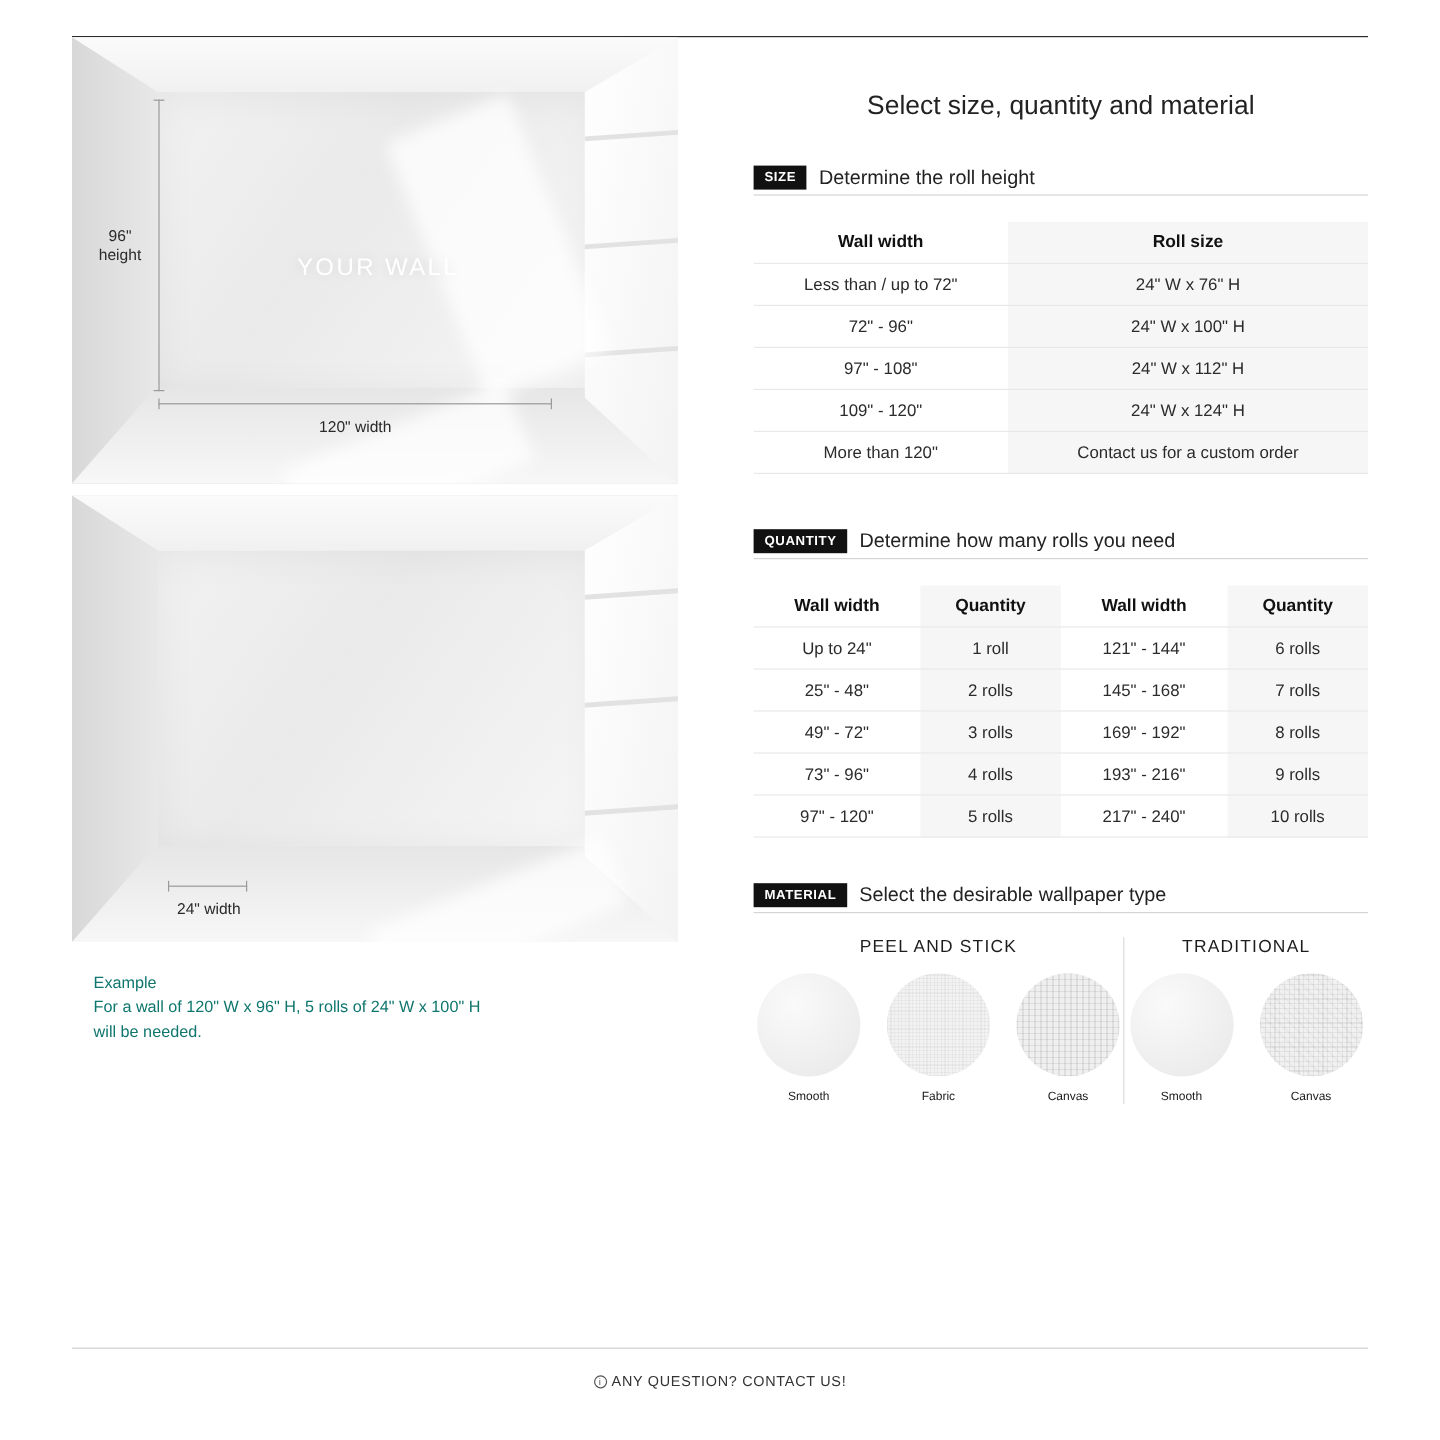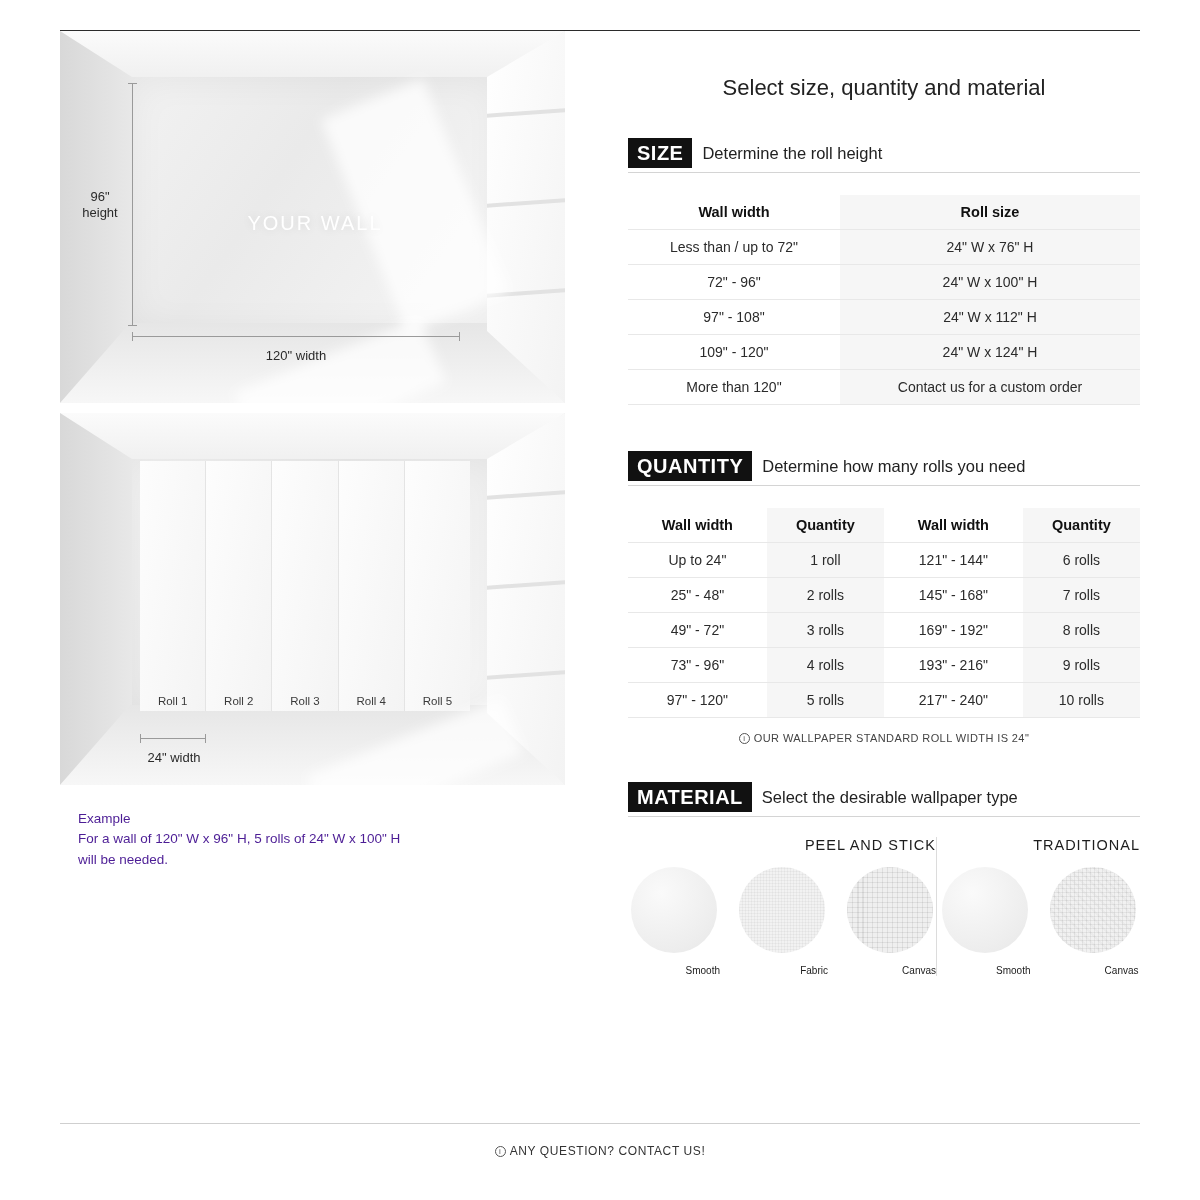--- a/index.html
+++ b/index.html
@@ -170,35 +170,35 @@
     font-size: 11.5px;
     color: #3a3a3a;
   }
   .dimline-h.small { left: 80px; width: 66px; bottom: 46px; }
   .dim-h-label.small { left: 72px; width: 84px; bottom: 20px; font-size: 13px; }
 
   .example {
     margin-top: 24px;
     font-size: 13.5px;
     line-height: 1.5;
-    color: #4c1d95;
+    color: #0f766e;
     padding-left: 18px;
   }
 
   
   .section-head {
     display: flex;
     align-items: center;
     border-bottom: 1px solid #d4d4d4;
     padding-bottom: 4px;
   }
   .tag {
     background: #111111;
     color: #ffffff;
-    font-size: 20px;
+    font-size: 11px;
     font-weight: 700;
     letter-spacing: 0.5px;
     padding: 4px 9px 4px 9px;
     line-height: 1.1;
   }
   .section-sub {
     font-size: 16.5px;
     color: #222;
     margin-left: 10px;
     font-weight: 400;
@@ -241,21 +241,21 @@
     margin-right: 4px;
     vertical-align: 1px;
     color: #555;
   }
 
   
   .materials {
     margin-top: 20px;
     display: flex;
   }
-  .mat-group { text-align: right; }
+  .mat-group { text-align: center; }
   .mat-group.peel { width: 330px; }
   .mat-group.trad { width: 240px; border-left: 1px solid #dcdcdc; }
   .mat-title {
     font-size: 14.5px; letter-spacing: 1px; color: #1d1d1d; font-weight: 400;
     margin-bottom: 14px;
   }
   .swatches { display: flex; justify-content: center; gap: 16px; }
   .swatch-cell { width: 92px; }
   .swatch {
     width: 86px; height: 86px; border-radius: 50%;
@@ -339,37 +339,20 @@
         <div class="backwall"></div>
         <div class="ceilwedge"></div>
         <div class="leftwall"></div>
         <div class="floorwedge"></div>
         <div class="windowzone">
           <div class="mullion" style="top:80px;"></div>
           <div class="mullion" style="top:170px;"></div>
           <div class="mullion" style="top:260px;"></div>
         </div>
 
-        <div class="rolls">
-          <div class="roll">
-              <span>Roll 1</span>
-            </div>
-          <div class="roll">
-              <span>Roll 2</span>
-            </div>
-          <div class="roll">
-              <span>Roll 3</span>
-            </div>
-          <div class="roll">
-              <span>Roll 4</span>
-            </div>
-          <div class="roll">
-              <span>Roll 5</span>
-            </div>
-        </div>
 
         <div class="light-streak" style="left:250px; bottom:-10px; width:210px; height:60px;"></div>
 
         <div class="dimline-h small"></div>
         <div class="dim-h-label small">24" width</div>
       </div>
 
       <div class="example">
         <div>Example</div>
         <div>For a wall of 120" W x 96" H, 5 rolls of 24" W x 100" H</div>
@@ -454,23 +437,20 @@
             <td class="shade">9 rolls</td>
           </tr>
           <tr>
             <td>97" - 120"</td>
             <td class="shade">5 rolls</td>
             <td>217" - 240"</td>
             <td class="shade">10 rolls</td>
           </tr>
         </tbody>
       </table>
-      <div class="small-note">
-        <span class="i-circle">i</span><span>OUR WALLPAPER STANDARD ROLL WIDTH IS 24"</span>
-      </div>
 
       <div class="section-head" style="margin-top:38px;">
         <span class="tag">MATERIAL</span>
         <span class="section-sub">Select the desirable wallpaper type</span>
       </div>
 
       <div class="materials">
         <div class="mat-group peel">
           <div class="mat-title">PEEL AND STICK</div>
           <div class="swatches">

